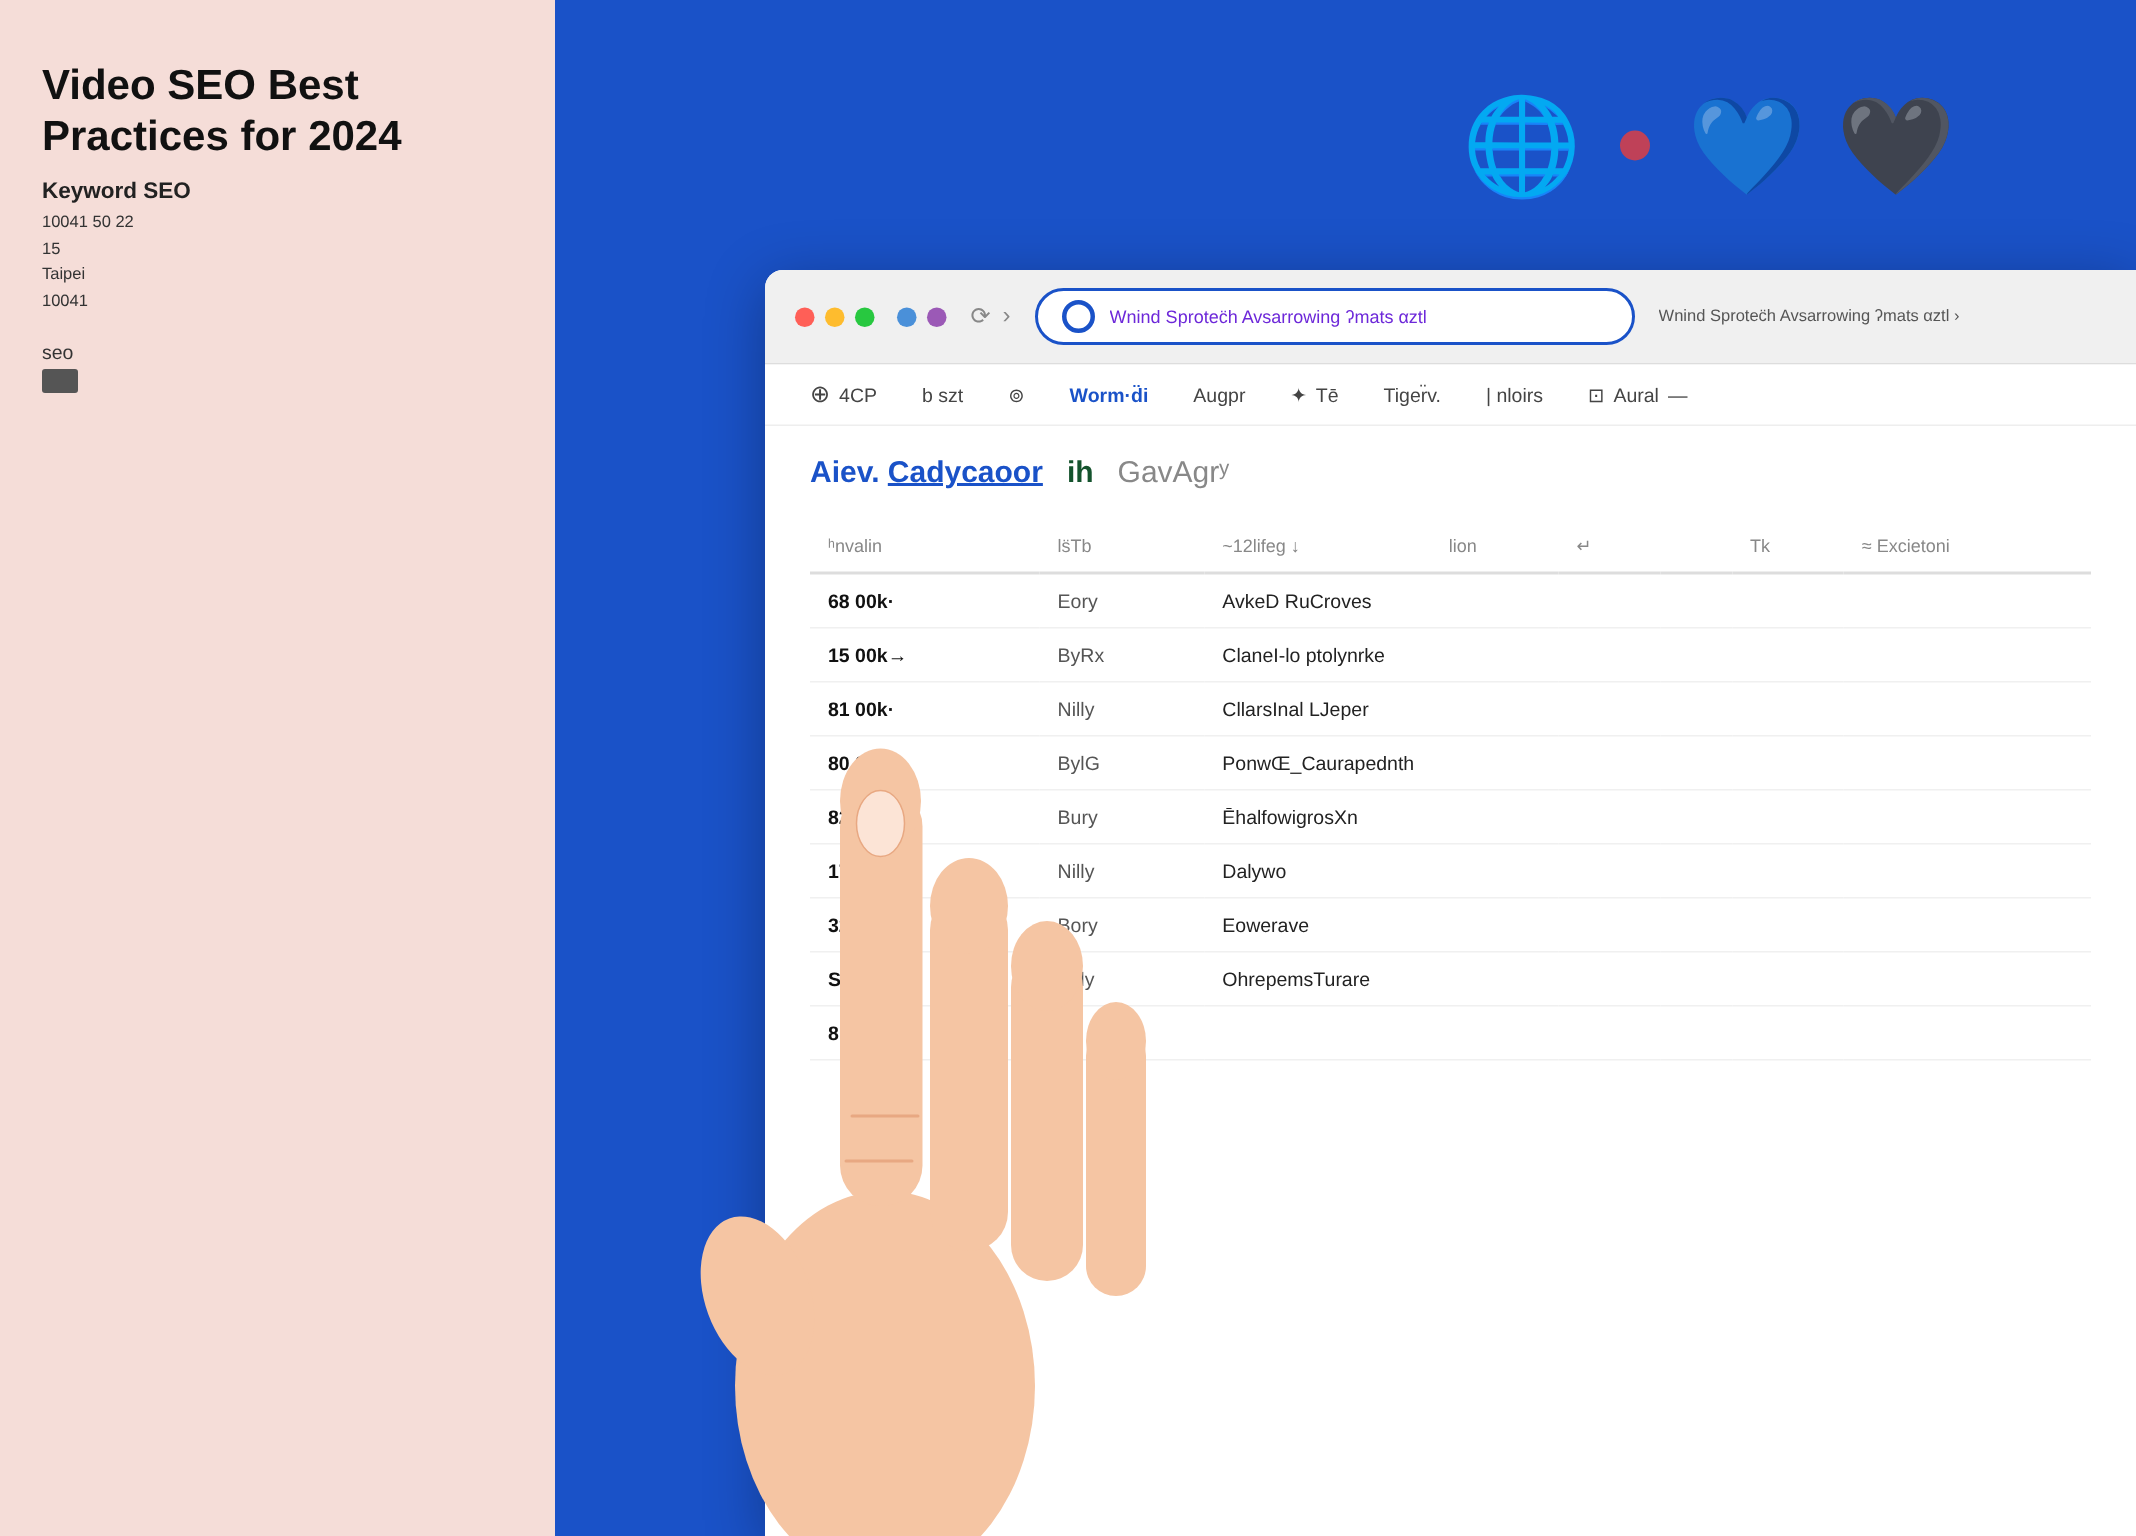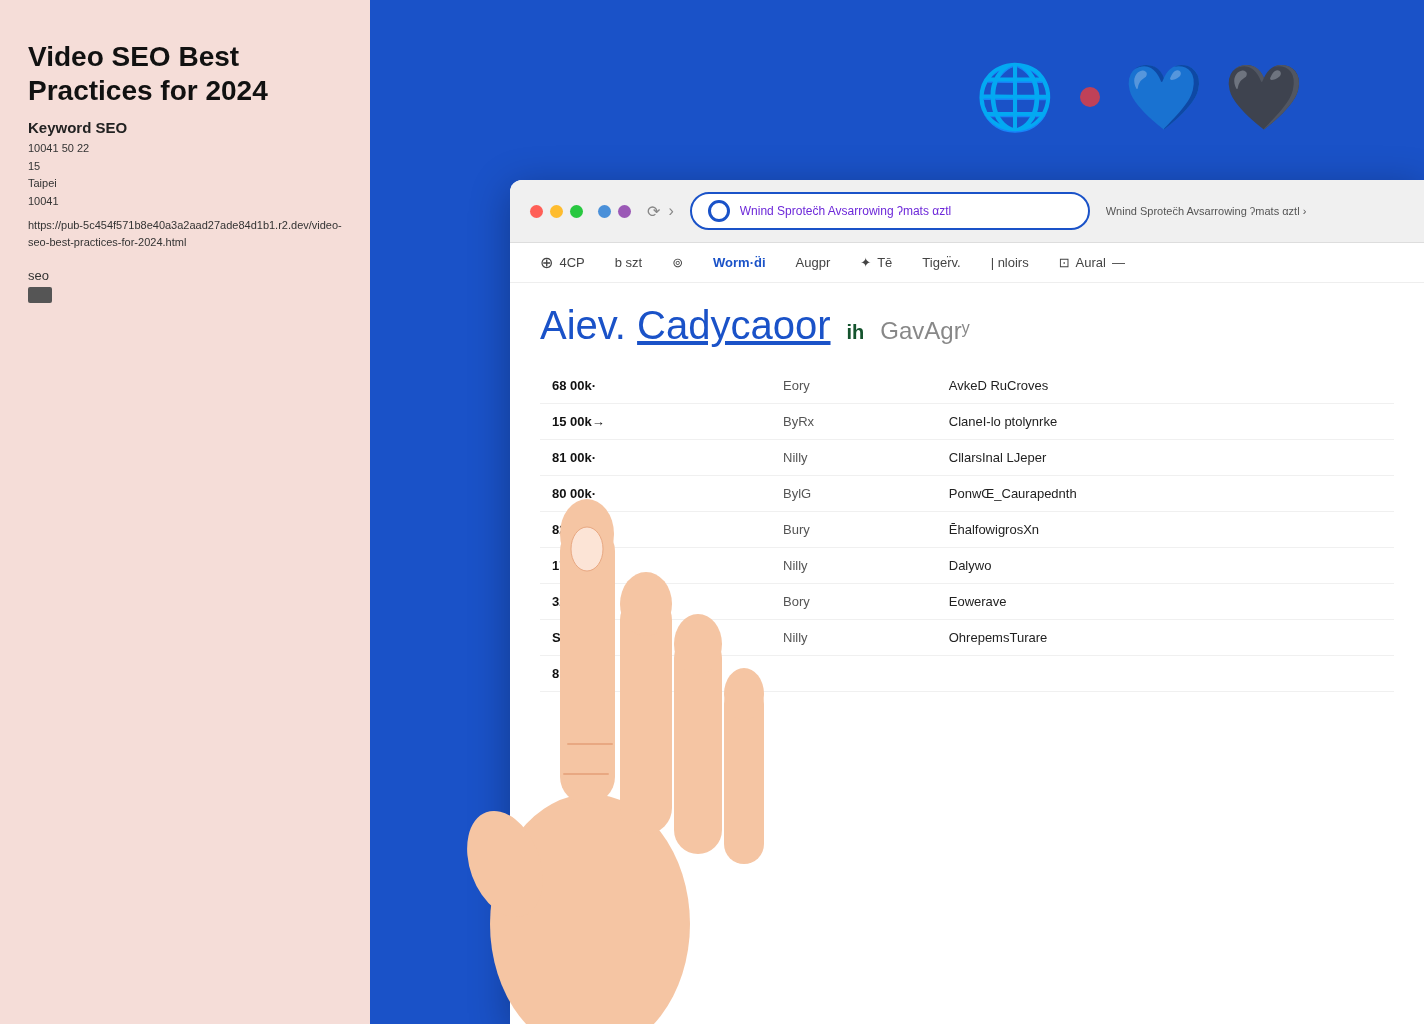--- a/index.html
+++ b/index.html
@@ -200,34 +200,34 @@
     }
 
     .page-title-row {
       display: flex;
       align-items: baseline;
       gap: 16px;
       margin-bottom: 20px;
     }
 
     .page-title {
-      font-size: 40px;
-      font-weight: 400;
+      font-size: 20px;
+      font-weight: 700;
       color: #1a52c8;
       text-align: right;
     }
 
     .page-subtitle {
       font-size: 20px;
       font-weight: 700;
       color: #14532d;
     }
 
     .page-subtitle-gray {
-      font-size: 24px;
+      font-size: 20px;
       color: #888;
     }
 
     
     .data-table {
       width: 100%;
       border-collapse: collapse;
     }
 
     .table-header-row {
@@ -295,21 +295,20 @@
 <body>
 
 <div class="sidebar">
   <div class="sidebar-title">Video SEO Best Practices for 2024</div>
   <div class="sidebar-subtitle">Keyword SEO</div>
   <div class="sidebar-meta">
     <div>10041                 50  22    </div>
     <div>15</div>
     <div>Taipei</div>
     <div>10041</div>
-    <div style="margin-top:6px; word-break:break-all;">https://pub-5c454f571b8e40a3a2aad27ade84d1b1.r2.dev/video-seo-best-practices-for-2024.html</div>
   </div>
   <div class="sidebar-tag">seo</div>
   <div class="sidebar-icon"></div>
 </div>
 
 <div class="main">
 
   <div class="deco-icons">
     <span class="deco-icon" style="font-size:64px;">🌐</span>
     <span class="deco-icon" style="font-size:64px; position:relative; top:-8px;">
@@ -384,20 +383,30 @@
     <div class="content">
 
       <div class="page-title-row">
         <span class="page-title">Aiev. <span style="text-decoration:underline; text-decoration-color:#1a52c8;">Cadycaoor</span></span>
         <span class="page-subtitle">ih</span>
         <span class="page-subtitle-gray">GavAgrʸ</span>
       </div>
 
       <table class="data-table">
         <thead>
+          <tr class="table-header-row">
+            <th>ʰnvalin</th>
+            <th>ls̈Tb</th>
+            <th>~12lifeg ↓</th>
+            <th>lion</th>
+            <th>↵</th>
+            <th></th>
+            <th>Tk</th>
+            <th>≈ Excietoni</th>
+          </tr>
         </thead>
         <tbody id="table-body">
         <tr class="table-row">
     <td>68 00k·</td>
     <td>Eory</td>
     <td colspan="6">AvkeD RuCroves</td>
   </tr>
             <tr class="table-row">
     <td>15 00k→</td>
     <td>ByRx</td>

